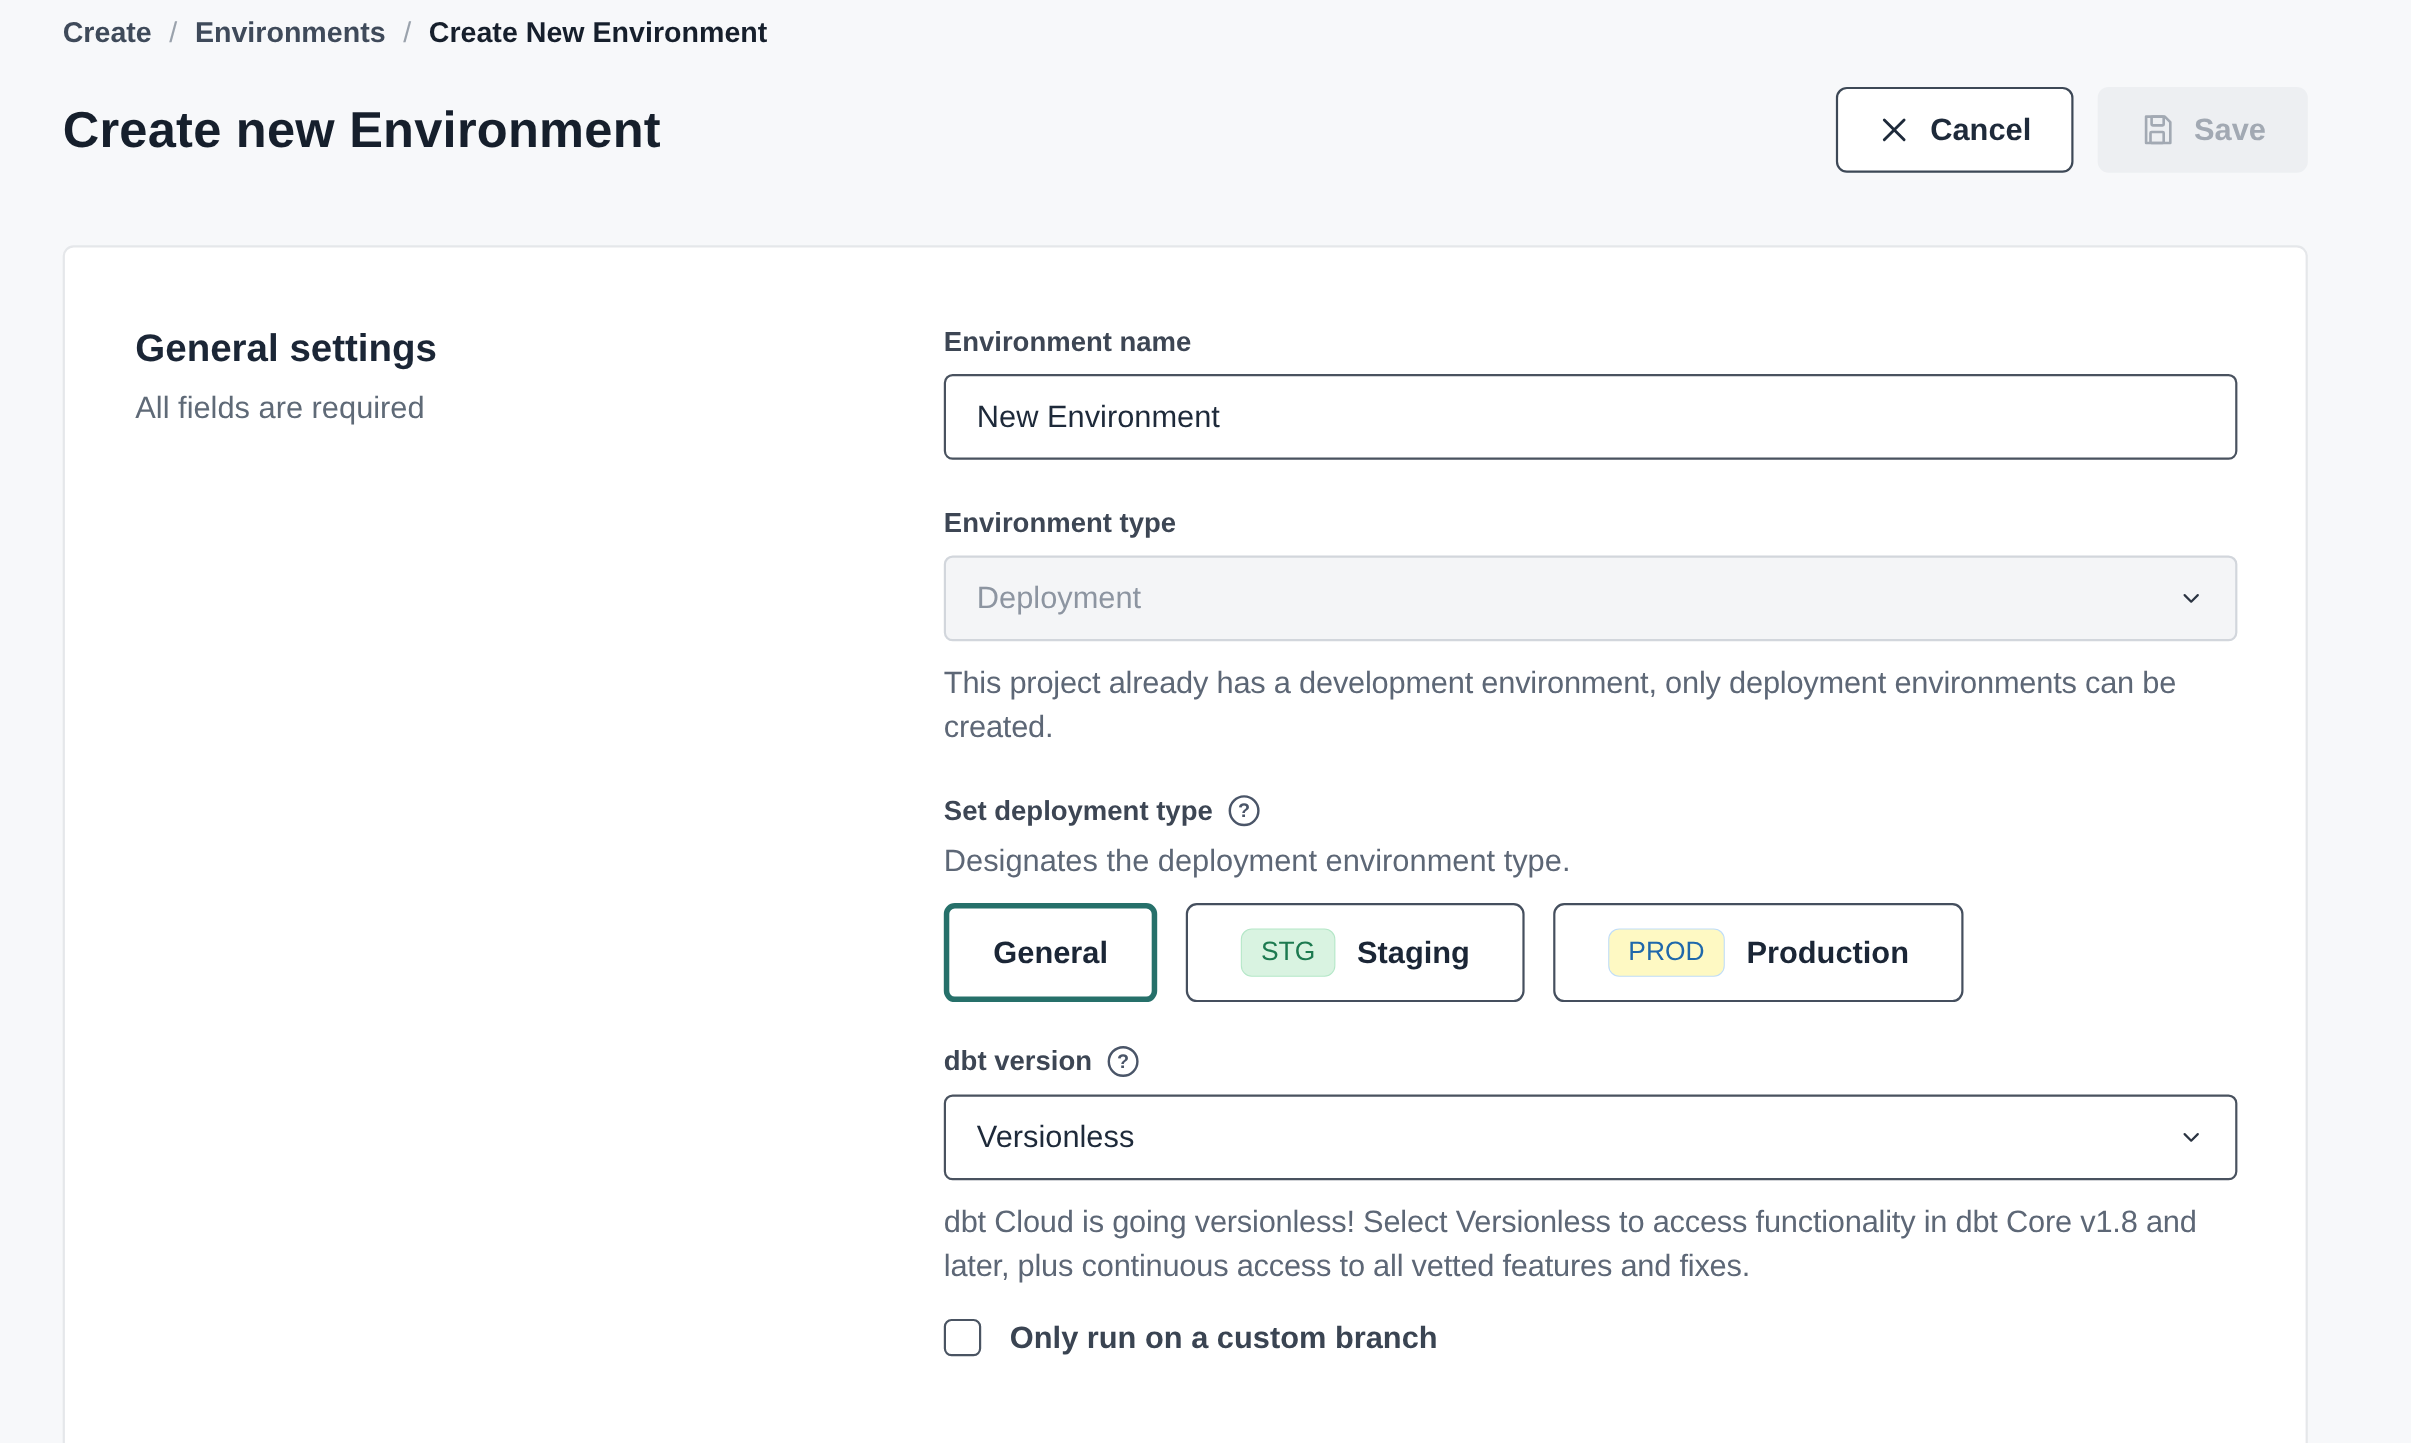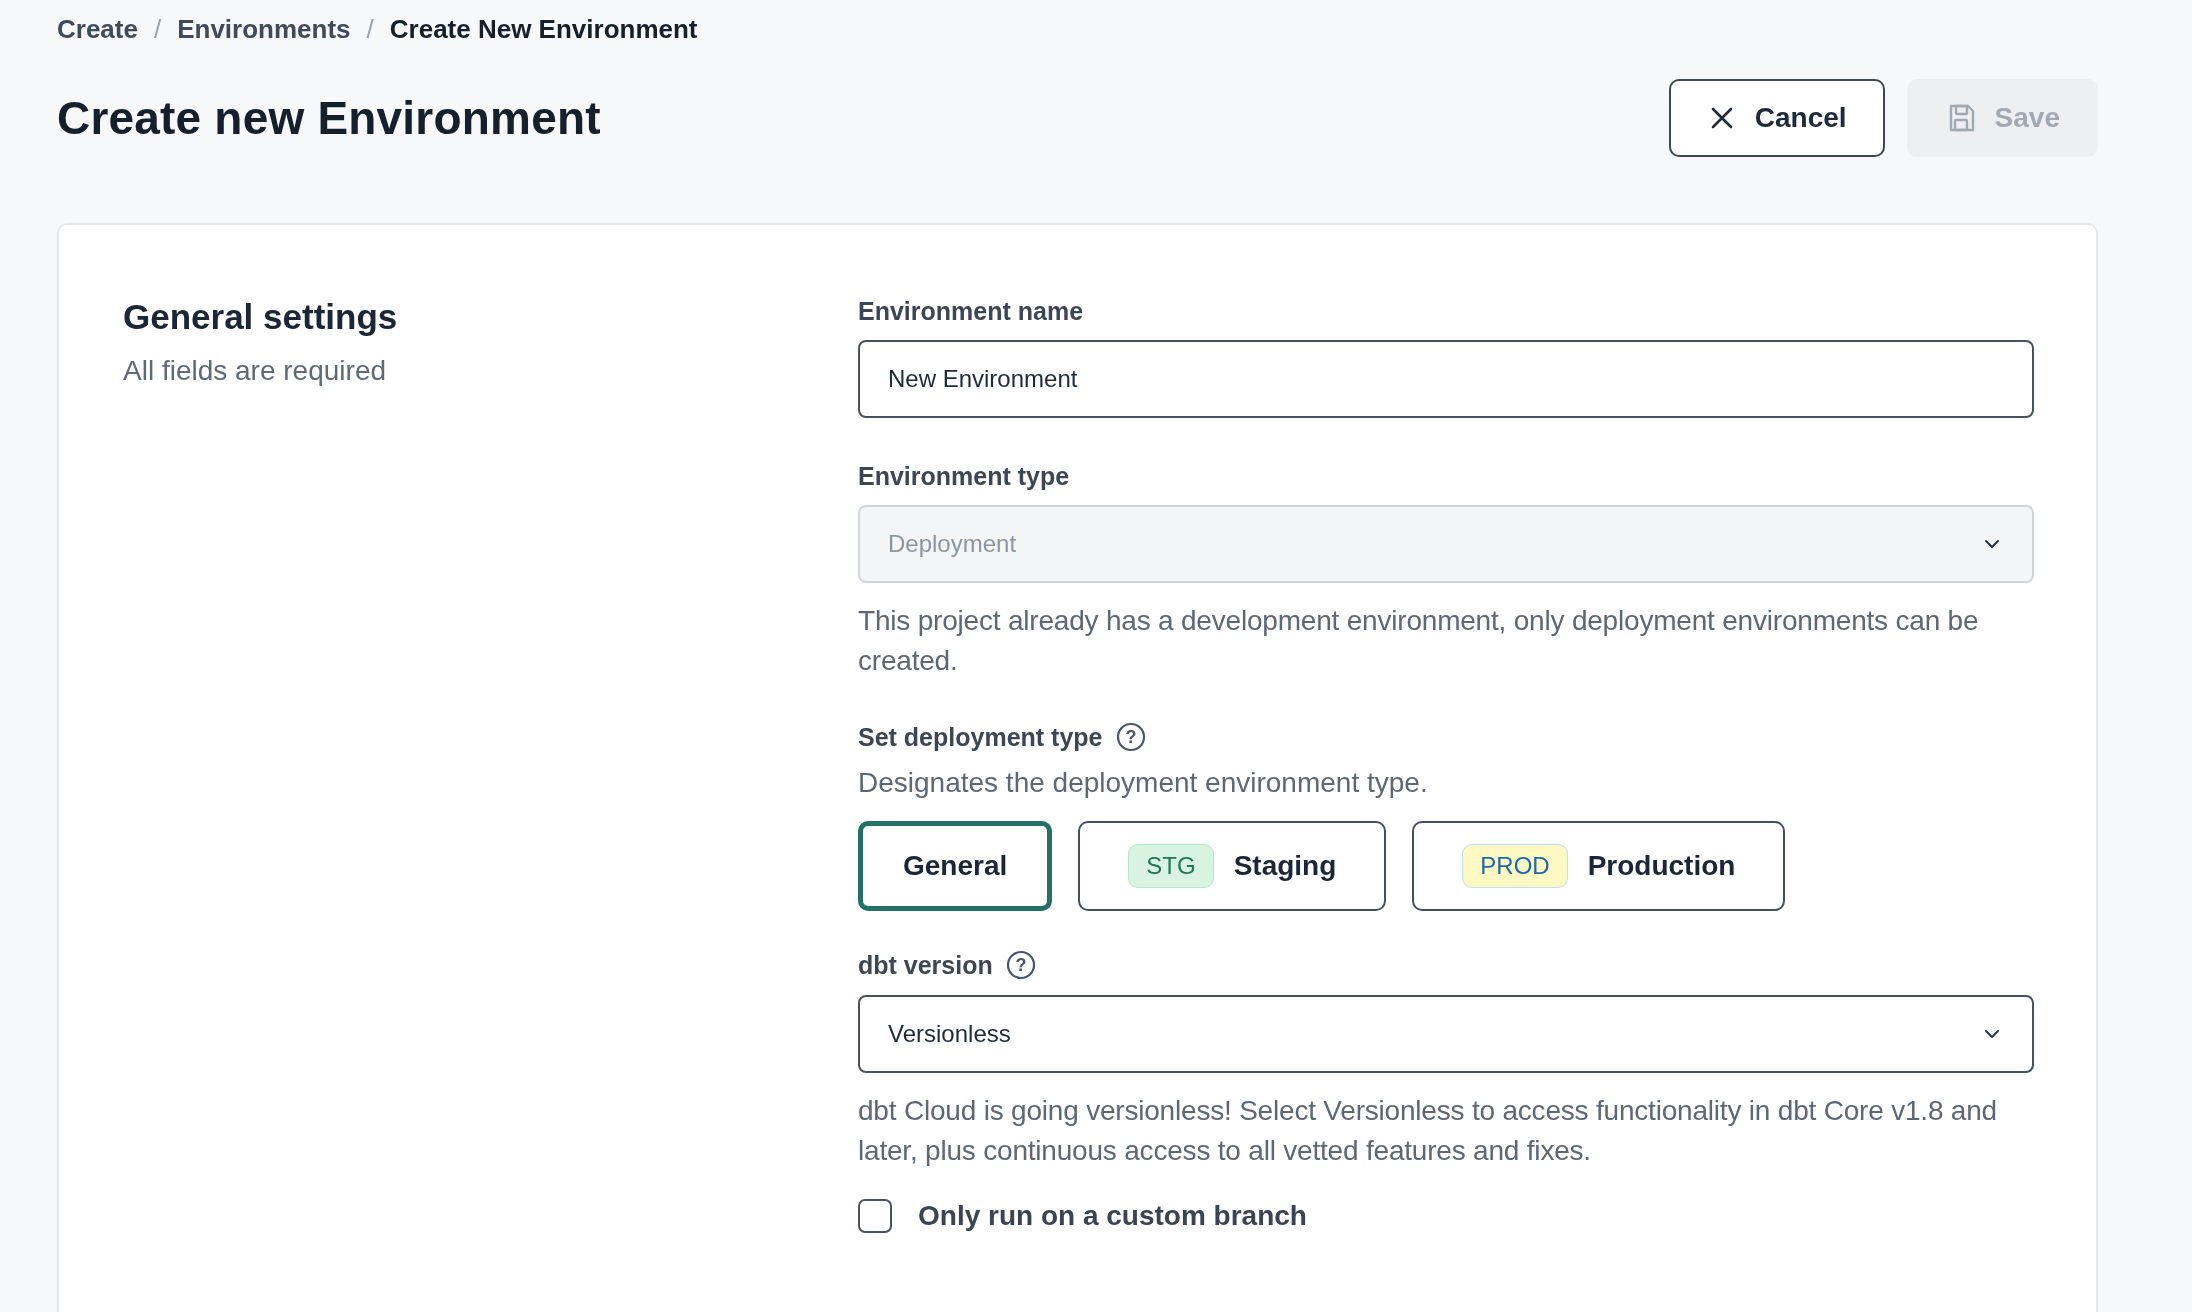--- a/index.html
+++ b/index.html
@@ -44,21 +44,21 @@
   .section-subtitle { margin-top: 18px; font-size: 28px; color: #5f6a77; }
 
   .form-col { flex: 0 0 1176px; width: 1176px; }
 
   .field-label {
     display: flex; align-items: center; gap: 12px;
     font-size: 25px; font-weight: 700; color: #3d4654; margin-bottom: 14px;
   }
   .text-input, .select {
     width: 100%; height: 78px; border-radius: 8px;
-    font-size: 24px; padding: 0 28px;
+    font-size: 28px; padding: 0 28px;
     font-family: "Liberation Sans", sans-serif;
     display: flex; align-items: center;
   }
   .text-input { border: 2px solid #49525f; color: #1e2a3a; background: #fff; }
   .select { border: 2px solid #49525f; background: #fff; color: #1e2a3a; justify-content: space-between; cursor: pointer; }
   .select.disabled { background: #f4f5f7; border: 2px solid #d2d6dc; color: #8d95a1; cursor: default; }
   .help-text { margin-top: 18px; font-size: 28px; line-height: 40px; color: #5d6776; letter-spacing: -0.2px; }
 
   .group { margin-top: 44px; }
   .desc-text { font-size: 28px; color: #5d6776; margin-top: 2px; }

